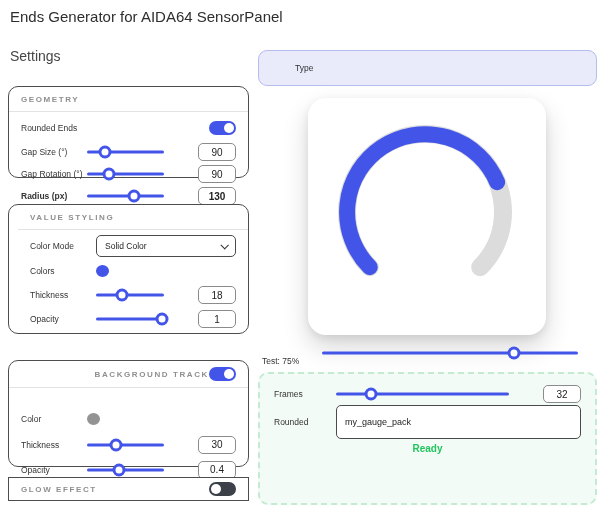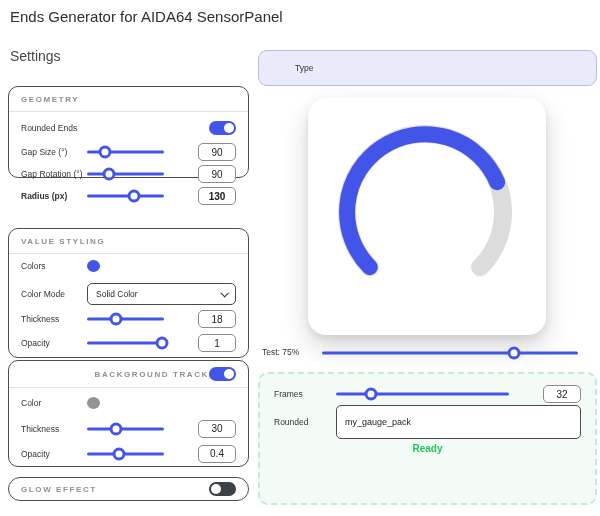--- a/index.html
+++ b/index.html
@@ -16,21 +16,21 @@
 
   
   .panel{
     left:8px;width:241px;background:#fff;border:1px solid #4d4d4d;
     border-radius:10px;
   }
   .panel-header{
     display:flex;align-items:center;justify-content:space-between;
     height:24px;padding:0 12px;border-bottom:1px solid #e3e3e3;
   }
-  .panel.collapsed{border-radius:12px;}
+  .panel.collapsed{border-radius:0;}
   .panel.collapsed .panel-header{border-bottom:none;height:22px;}
   .ptitle{font-size:8px;font-weight:bold;letter-spacing:1.6px;color:#8f8f8f;}
 
   .row{display:flex;align-items:center;padding:0 12px;}
   .lbl{width:66px;flex-shrink:0;font-size:8.5px;color:#333;}
 
   
   .slider{position:relative;flex:1;height:14px;margin-right:10px;cursor:pointer;}
   .slider::before{
     content:'';position:absolute;left:0;right:0;top:50%;height:3px;
@@ -75,21 +75,21 @@
   }
   .type-bar .lbl{width:58px;}
   .type-bar .select{flex:1;height:22px;}
 
   .gauge-card{
     left:308px;top:98px;width:238px;height:237px;background:#fff;border-radius:18px;
     box-shadow:0 12px 26px rgba(0,0,0,0.16),0 3px 8px rgba(0,0,0,0.08);
     display:flex;align-items:center;justify-content:center;
   }
 
-  .test-label{left:262px;top:347px;font-size:8.5px;color:#333;}
+  .test-label{left:262px;top:356px;font-size:8.5px;color:#333;}
   .test-slider{left:322px;top:346px;width:256px;height:14px;}
 
   .export-panel{
     left:258px;top:372px;width:339px;height:133px;background:#f3fbf6;
     border:2px dashed #c4ead2;border-radius:10px;padding:9px 14px;
   }
   .export-row{display:flex;align-items:center;height:22px;padding:0;}
   .export-row + .export-row{margin-top:5px;height:24px;}
   .export-row .lbl{width:62px;}
   .filename-input{
@@ -133,57 +133,57 @@
   </div>
   <div class="row" style="height:22px;font-weight:bold;">
     <span class="lbl">Radius (px)</span>
     <span class="slider">
         <span class="thumb" style="--pct: 61%;"></span>
       </span>
     <span class="valbox">130</span>
   </div>
 </div>
 
-<div class="abs panel" style="top:228px;height:130px;">
+<div class="abs panel" style="top:204px;height:130px;padding-left:9px;">
   <div class="panel-header">
     <span class="ptitle">VALUE STYLING</span>
-  </div>
-  <div class="row" style="height:24px;">
-    <span class="lbl">Colors</span>
-    <span class="swatch blue"></span>
   </div>
   <div class="row" style="height:26px;margin-top:3px;">
     <span class="lbl">Color Mode</span>
     <span class="select" style="flex:1;">
       <span>Solid Color</span>
       <span class="chev"></span>
     </span>
   </div>
   <div class="row" style="height:24px;">
+    <span class="lbl">Colors</span>
+    <span class="swatch blue"></span>
+  </div>
+  <div class="row" style="height:24px;">
     <span class="lbl">Thickness</span>
     <span class="slider">
         <span class="thumb" style="--pct: 38%;"></span>
       </span>
     <span class="valbox">18</span>
   </div>
   <div class="row" style="height:24px;">
     <span class="lbl">Opacity</span>
     <span class="slider">
         <span class="thumb" style="--pct: 97%;"></span>
       </span>
     <span class="valbox">1</span>
   </div>
 </div>
 
 <div class="abs panel" style="top:360px;height:107px;">
   <div class="panel-header" style="height:26px;justify-content:flex-end;">
     <span class="ptitle">BACKGROUND TRACK</span>
     <span class="toggle on"></span>
   </div>
-  <div class="row" style="height:26px;margin-top:2px;">
+  <div class="row" style="height:26px;margin-top:18px;">
     <span class="lbl">Color</span>
     <span class="swatch gray"></span>
   </div>
   <div class="row" style="height:25px;">
     <span class="lbl">Thickness</span>
     <span class="slider">
         <span class="thumb" style="--pct: 38%;"></span>
       </span>
     <span class="valbox">30</span>
   </div>

